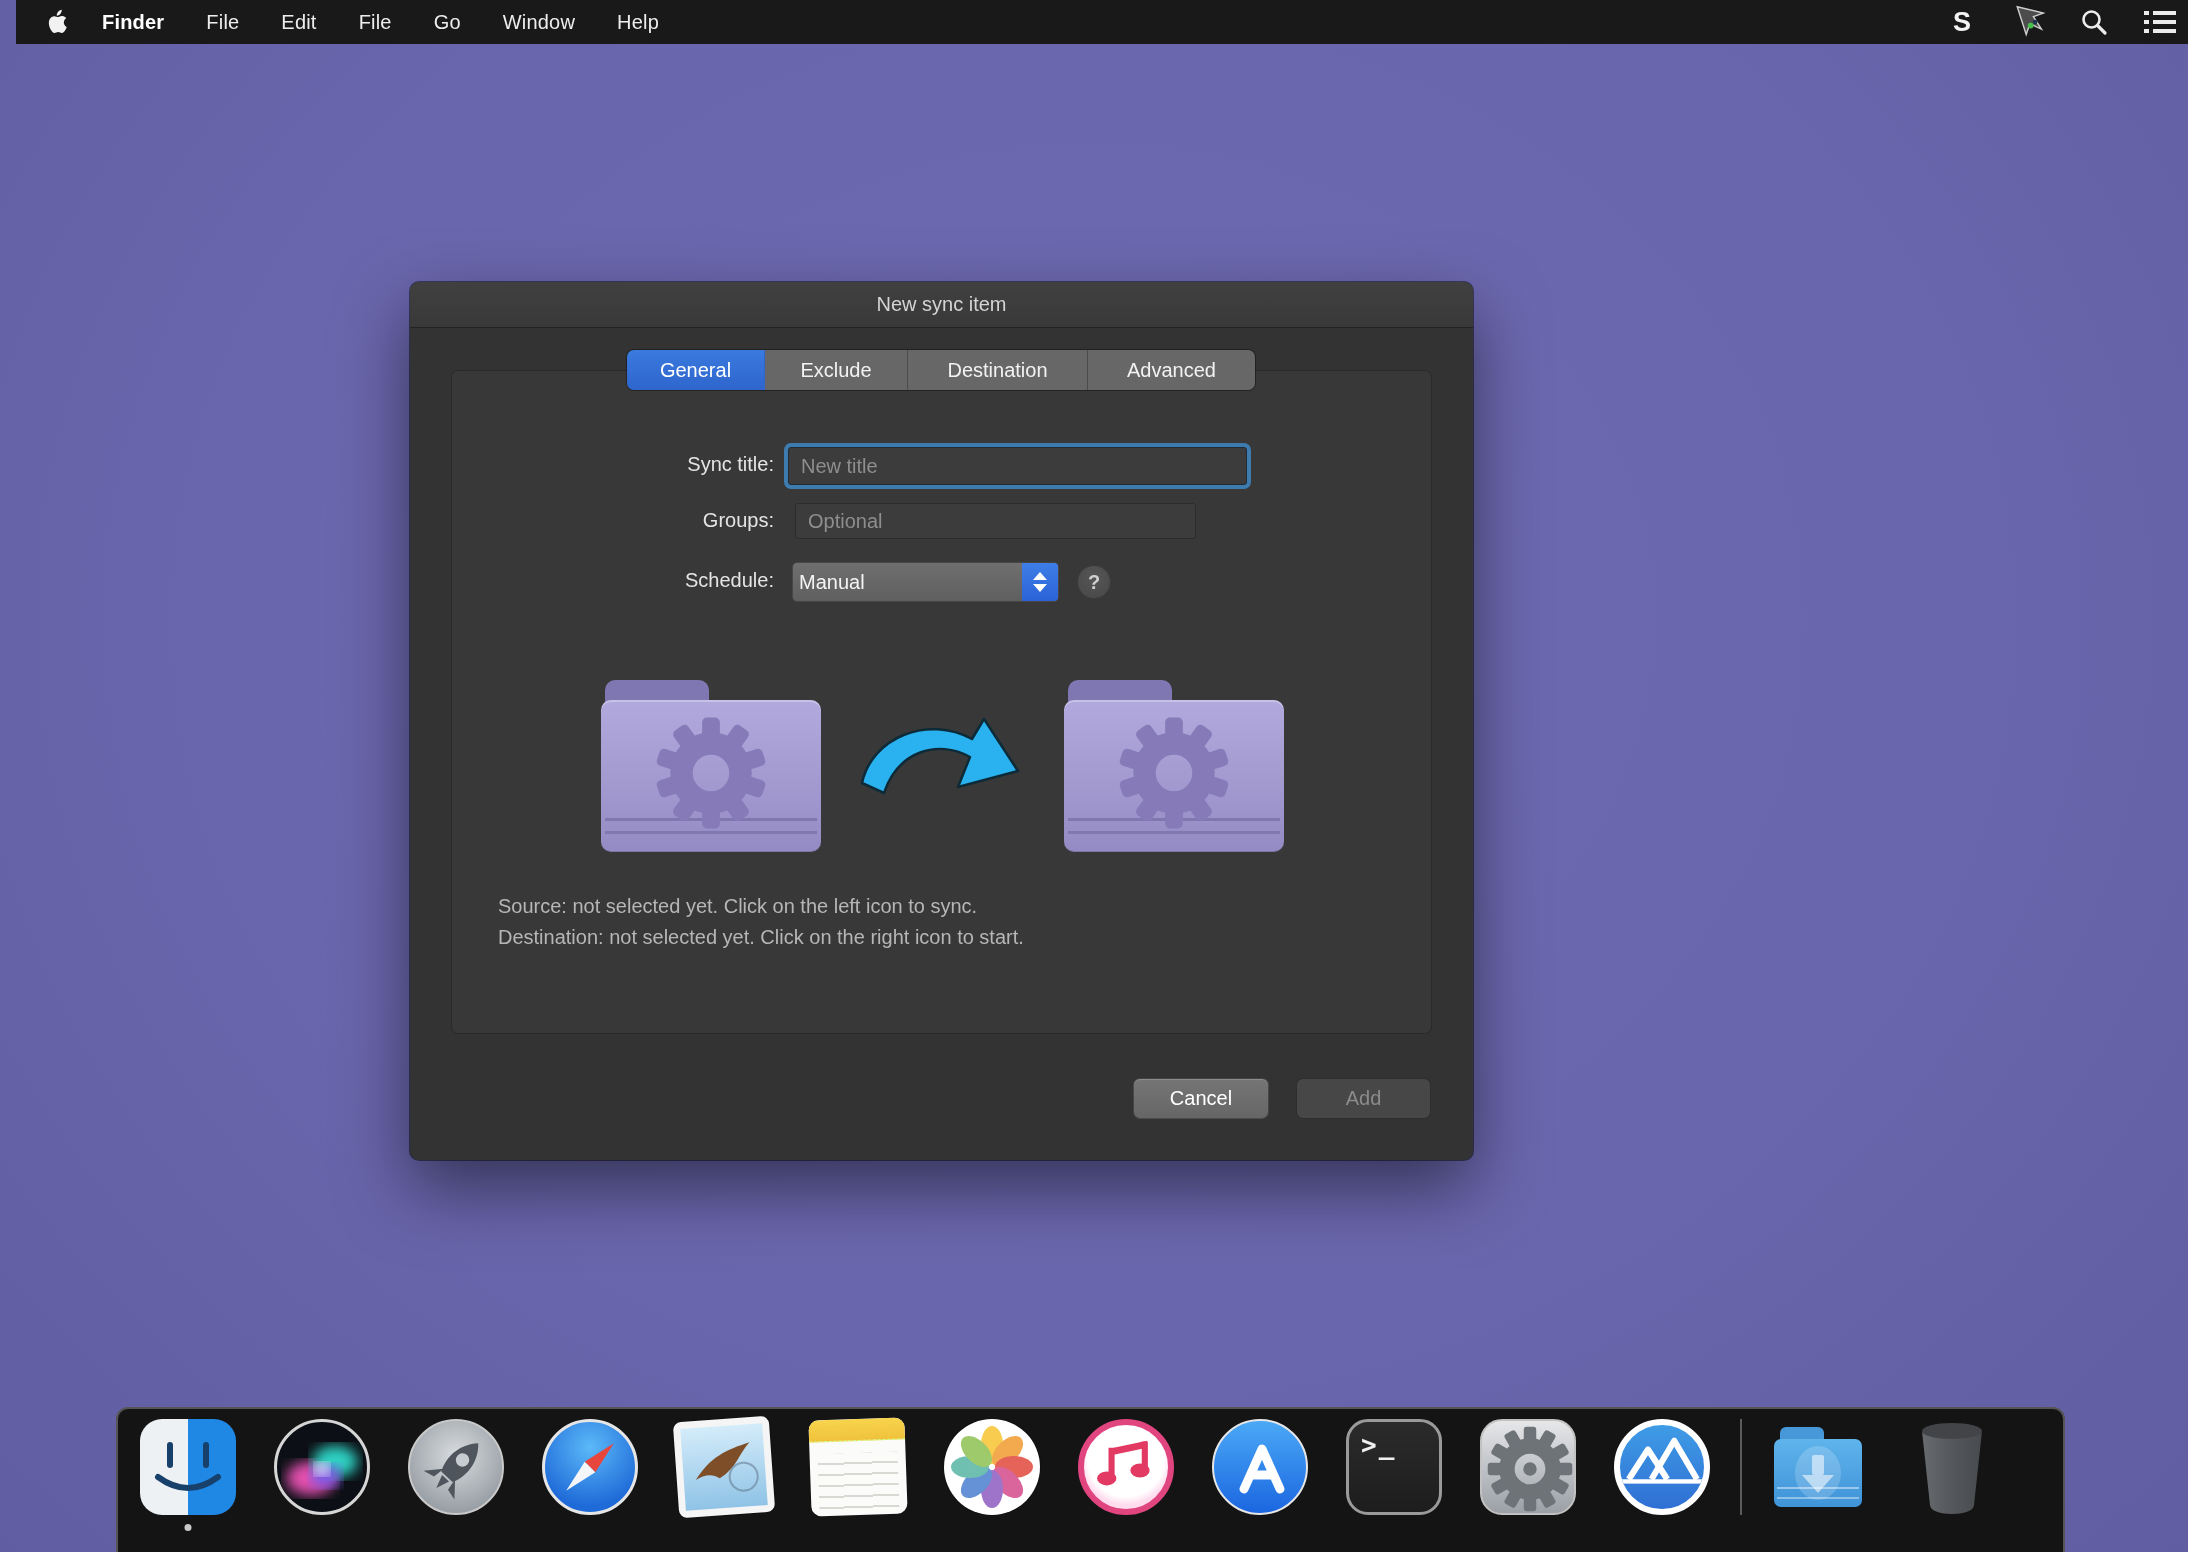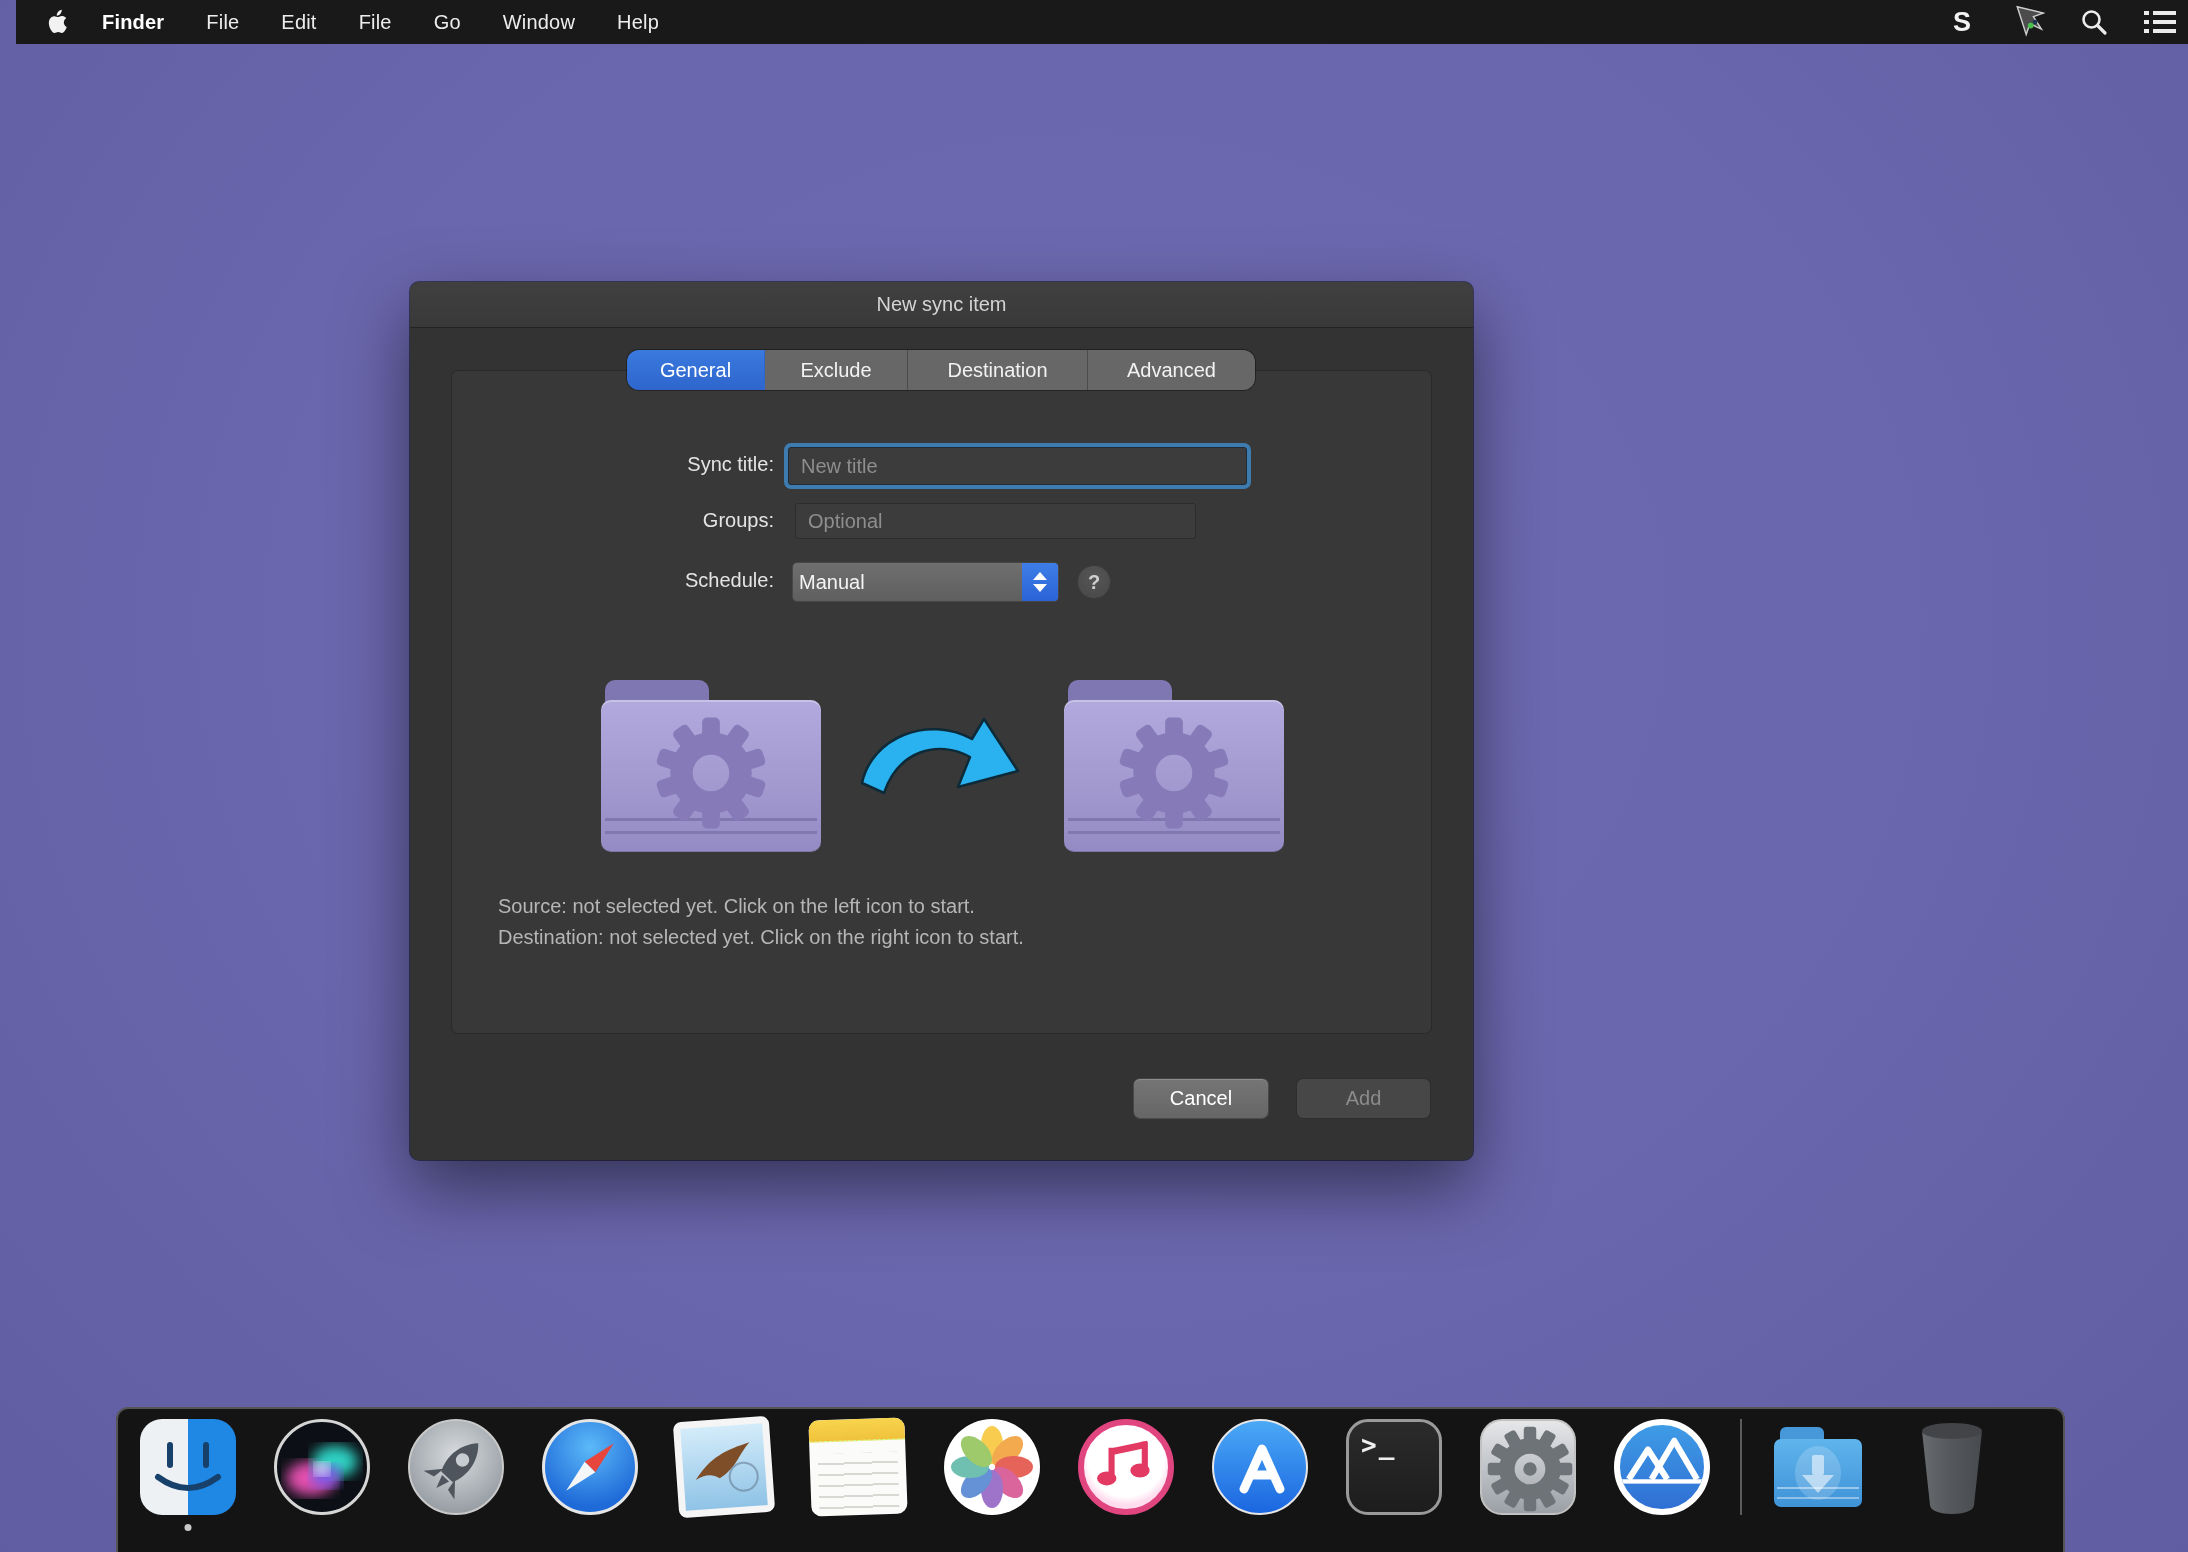--- a/index.html
+++ b/index.html
@@ -25,21 +25,21 @@
     background:#333333; border-radius:9px; box-shadow:0 28px 70px rgba(0,0,0,.5), 0 0 0 1px rgba(0,0,0,.45);
     overflow:hidden; z-index:20; }
   .titlebar { height:46px; background:linear-gradient(#404040,#393939);
     border-bottom:1px solid #232323; display:flex; align-items:center; justify-content:center; }
   .titlebar .title { font-size:20px; color:#d4d4d4; }
 
   .groupbox { position:absolute; left:41px; top:88px; width:981px; height:664px;
     background:#383838; border:1px solid #2a2a2a; border-radius:7px; }
 
   .tabbar { position:absolute; left:217px; top:68px; height:40px; display:flex; z-index:5;
-    border-radius:12px; overflow:hidden; box-shadow:0 0 0 1px rgba(0,0,0,.35); }
+    border-radius:7px; overflow:hidden; box-shadow:0 0 0 1px rgba(0,0,0,.35); }
   .tab { height:40px; display:flex; align-items:center; justify-content:center;
     background:#676767; color:#f2f2f2; font-size:20px; border-right:1px solid #4c4c4c; }
   .tab:last-child { border-right:none; }
   .tab.t0 { width:138px; } .tab.t1 { width:143px; } .tab.t2 { width:180px; } .tab.t3 { width:167px; }
   .tab.selected { background:linear-gradient(#3a7ade,#2e66cd); border-right-color:#2e66cd; color:#fff; }
 
   .flabel { position:absolute; width:250px; text-align:right; font-size:20px; color:#e4e4e4; }
   .txt { position:absolute; background:#3c3c3c; border:1px solid #2c2c2c; border-radius:3px;
     color:#e8e8e8; font-size:20px; padding:0 12px; font-family:"Liberation Sans",sans-serif; outline:none; }
   .txt::placeholder { color:#8e8e8e; opacity:1; }
@@ -230,21 +230,21 @@
           <rect x="-7.5" y="-47" width="15" height="19" rx="4" transform="rotate(216)"></rect>
           <rect x="-7.5" y="-47" width="15" height="19" rx="4" transform="rotate(252)"></rect>
           <rect x="-7.5" y="-47" width="15" height="19" rx="4" transform="rotate(288)"></rect>
           <rect x="-7.5" y="-47" width="15" height="19" rx="4" transform="rotate(324)"></rect>
         </g>
         <circle r="25" fill="none" stroke="#867ab8" stroke-width="19"></circle>
       </svg>
     </div>
 
     <div class="statuslines">
-      <div>Source: not selected yet. Click on the left icon to start.</div>
+      <div>Source: not selected yet. Click on the left icon to sync.</div>
       <div>Destination: not selected yet. Click on the right icon to start.</div>
     </div>
   </div>
 
   <div class="btn cancel">Cancel</div>
   <div class="btn add">Add</div>
 </div>
 
 <div class="dock">
 

